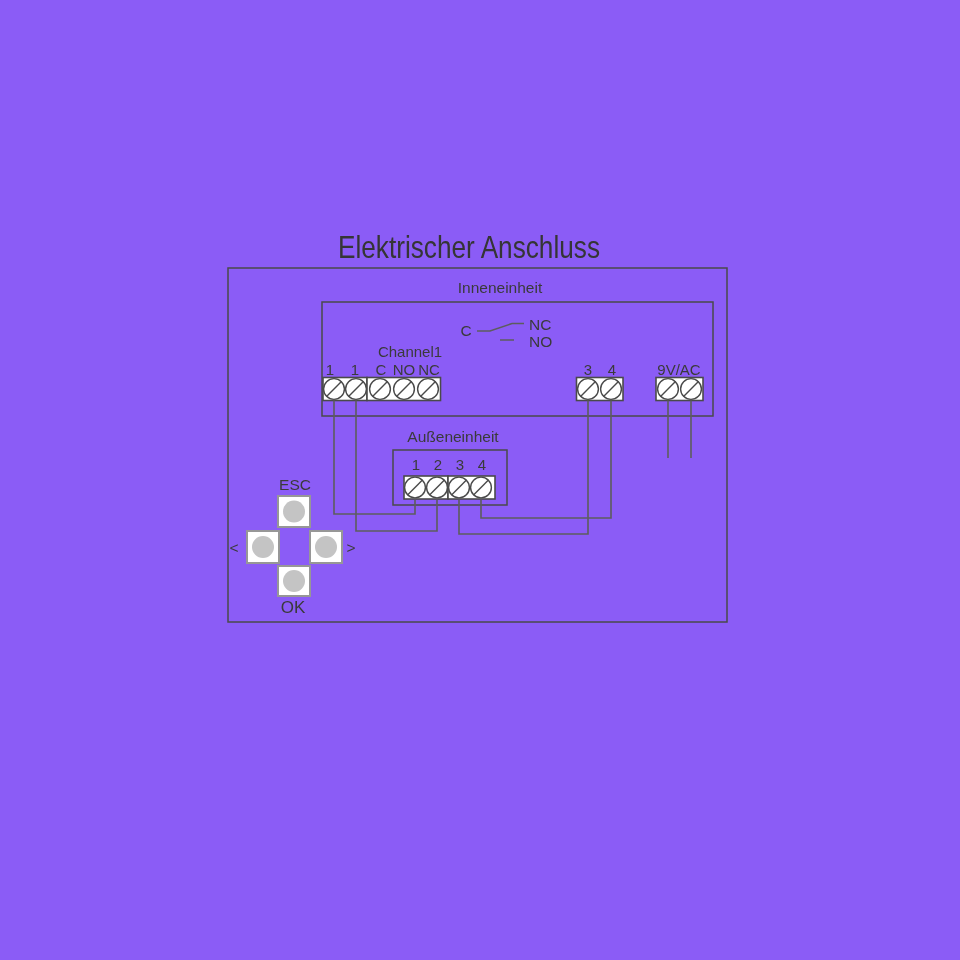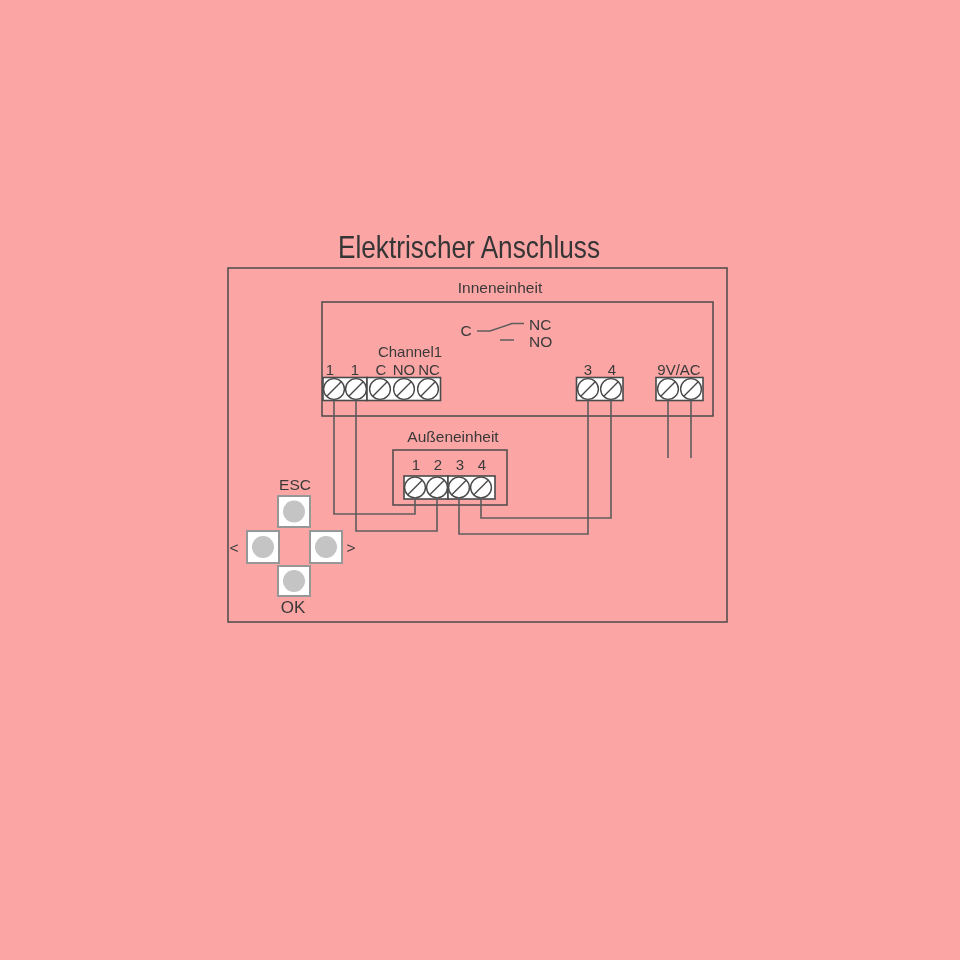--- a/index.html
+++ b/index.html
@@ -1,16 +1,16 @@
 <!DOCTYPE html>
 <html><head>
 <meta charset="utf-8">
 <style>
   html,body{margin:0;padding:0;background:#ffffff;}
-  .stage{position:relative;width:960px;height:960px;background:#fca5a5;overflow:hidden;}
+  .stage{position:relative;width:960px;height:960px;background:#8b5cf6;overflow:hidden;}
   svg{position:absolute;top:0;left:0;}
   svg text{font-family:"Liberation Sans","DejaVu Sans",sans-serif;fill:#3a3a3a;}
   .title{font-size:32px;fill:#353535;}
   .lbl{font-size:15.5px;}
   .small{font-size:15px;}
   .oklbl{font-size:17px;}
   .box{fill:none;stroke:#4a4a4a;stroke-width:1.5;}
   .tblock{fill:#ffffff;stroke:#4a4a4a;stroke-width:1.6;}
   .term{fill:#ffffff;stroke:#4a4a4a;stroke-width:1.4;}
   .slash{stroke:#4a4a4a;stroke-width:1.4;stroke-linecap:round;}

